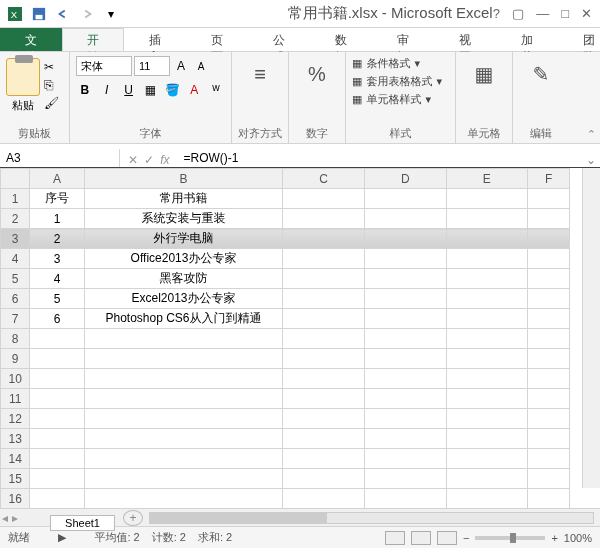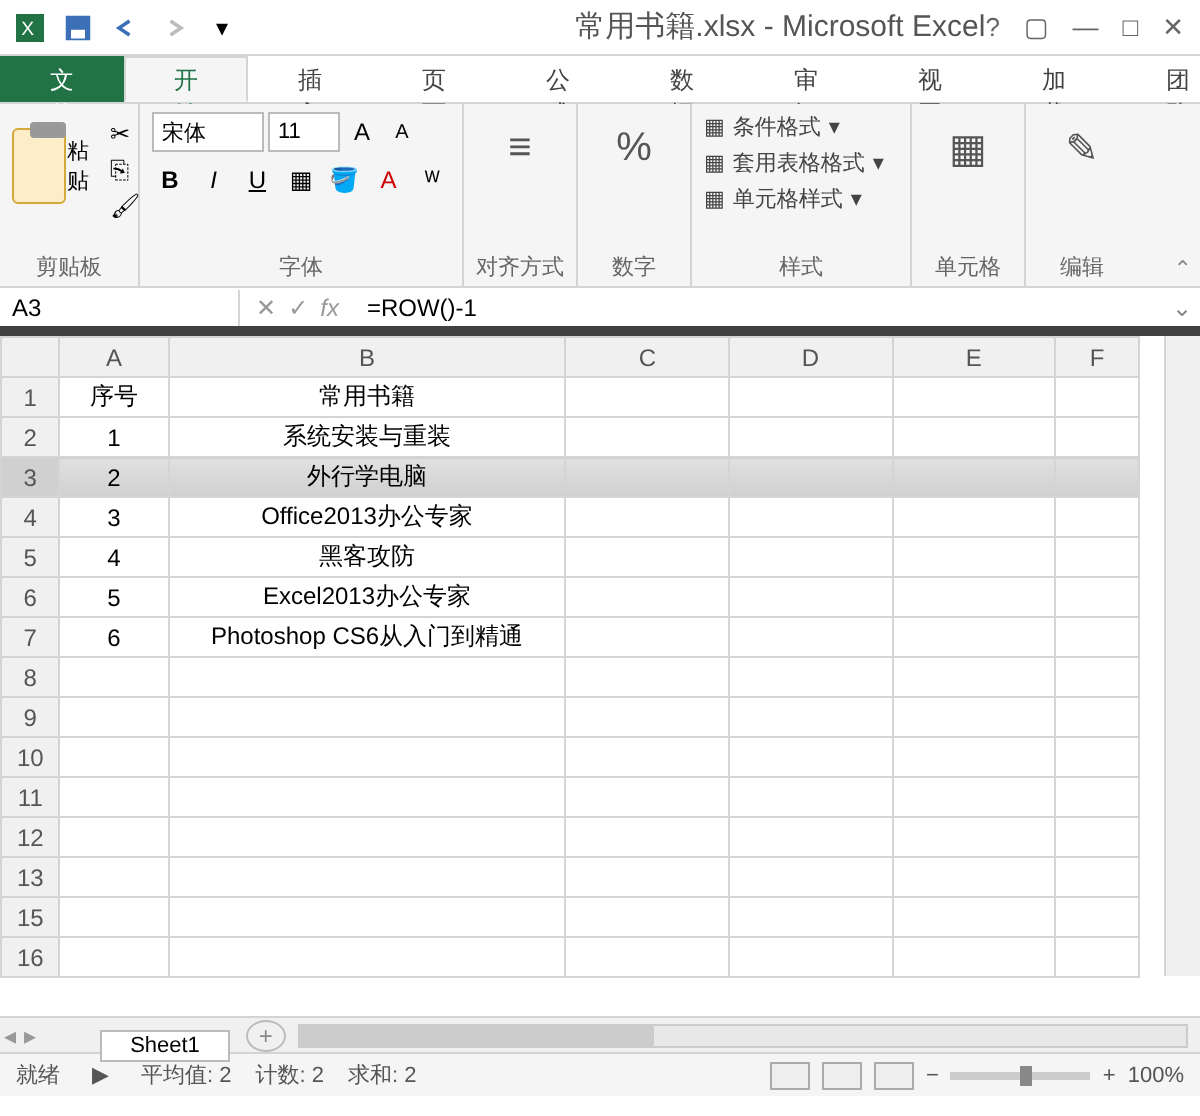--- a/index.html
+++ b/index.html
@@ -23,21 +23,21 @@
 .font-name { width: 56px; height: 20px; border: 1px solid #bbb; font-size: 11px; padding: 0 4px; background: #fff; }
 .font-size { width: 36px; height: 20px; border: 1px solid #bbb; font-size: 11px; padding: 0 4px; background: #fff; }
 .aa-btn { width: 18px; height: 20px; display: flex; align-items: center; justify-content: center; cursor: pointer; }
 .font-row2 { display: flex; gap: 4px; margin-top: 4px; }
 .fbtn { width: 20px; height: 20px; display: flex; align-items: center; justify-content: center; cursor: pointer; font-size: 12px; }
 .vgroup { display: flex; flex-direction: column; align-items: center; justify-content: center; padding: 4px 8px; cursor: pointer; }
 .vgroup-icon { width: 28px; height: 28px; display: flex; align-items: center; justify-content: center; font-size: 20px; color: #555; }
 .styles-list { display: flex; flex-direction: column; gap: 3px; font-size: 11px; color: #444; }
 .styles-list div { display: flex; align-items: center; gap: 4px; cursor: pointer; }
 .ribbon-collapse { position: absolute; right: 4px; bottom: 2px; font-size: 11px; color: #888; cursor: pointer; }
-.namebox-row { height: 24px; display: flex; border-bottom: 5px solid #404040; align-items: center; }
+.namebox-row { height: 24px; display: flex; border-bottom: 1px solid #404040; align-items: flex-end; }
 .namebox { width: 120px; border-right: 1px solid #d4d4d4; padding: 2px 6px; font-size: 12px; background: #fff; display: flex; align-items: center; }
 .fxbtns { display: flex; align-items: center; gap: 6px; padding: 0 8px; color: #999; }
 .fbar { flex: 1; padding: 2px 6px; display: flex; align-items: center; font-size: 12px; }
 .fbar-expand { width: 18px; display: flex; align-items: center; justify-content: center; color: #888; cursor: pointer; }
 .grid-area { position: relative; height: 340px; overflow: hidden; }
 .grid { border-collapse: collapse; width: 570px; }
 .grid th, .grid td { border: 1px solid #d4d4d4; font-size: 12px; font-weight: normal; height: 20px; padding: 0; }
 .colhead { background: #f0f0f0; color: #555; text-align: center; }
 .rowhead { background: #f0f0f0; color: #555; text-align: center; width: 28px; }
 .corner { background: #f0f0f0; width: 28px; }
@@ -47,21 +47,21 @@
 .cellc { text-align: center; }
 .header-cell { font-size: 18px; font-family: "SimSun"; }
 .selected-row td { background: linear-gradient(#e0e0e0, #d0d0d0); }
 .selected-rowhead { background: #d0d0d0 !important; }
 .vscroll { position: absolute; right: 0; top: 0; width: 18px; height: 320px; background: #f0f0f0; border-left: 1px solid #d4d4d4; }
 .hscroll-row { height: 18px; background: #f0f0f0; border-top: 1px solid #d4d4d4; display: flex; align-items: center; }
 .sheettab { background: #fff; border: 1px solid #bbb; padding: 1px 14px; font-size: 11px; margin-left: 30px; margin-top: 11px; }
 .addsheet { width: 20px; height: 16px; border: 1px solid #bbb; border-radius: 50%; margin-left: 8px; display: flex; align-items: center; justify-content: center; color: #888; cursor: pointer; }
 .hscroll-track { flex: 1; margin: 0 6px; height: 12px; background: #e8e8e8; border: 1px solid #ccc; position: relative; }
 .hscroll-thumb { position: absolute; left: 0; width: 40%; height: 100%; background: #ccc; }
-.statusbar { height: 22px; background: #f5f5f5; border-top: 1px solid #d4d4d4; display: flex; align-items: center; font-size: 11px; color: #555; padding: 0 8px; gap: 16px; }
+.statusbar { height: 22px; background: #f5f5f5; border-top: 1px solid #d4d4d4; display: flex; align-items: center; font-size: 11px; color: #555; padding: 0 8px; gap: 28px; }
 .status-left { flex: 0 0 auto; }
 .status-agg { display: flex; gap: 12px; }
 .status-right { margin-left: auto; display: flex; align-items: center; gap: 6px; }
 .viewbtn { width: 20px; height: 14px; border: 1px solid #aaa; background: #eee; cursor: pointer; }
 .zoom-slider { width: 70px; height: 4px; background: #ccc; position: relative; }
 .zoom-slider::after { content: ""; position: absolute; left: 50%; top: -3px; width: 6px; height: 10px; background: #888; }
 .ico { width: 14px; height: 14px; }
 </style>
 </head>
 <body>
@@ -111,21 +111,21 @@
   <div class="tab">数据</div>
   <div class="tab">审阅</div>
   <div class="tab">视图</div>
   <div class="tab">加载项</div>
   <div class="tab">团队</div>
 </div>
 
 <div class="ribbon">
   <div class="group" style="width:70px">
     <div style="display:flex;gap:4px">
-      <div style="display:flex;flex-direction:row;align-items:center">
+      <div style="display:flex;flex-direction:column;align-items:center">
         <div class="clipboard-icon"></div>
         <div style="font-size:11px">粘贴</div>
       </div>
       <div style="display:flex;flex-direction:column;gap:4px;padding-top:4px">
         <span>✂</span>
         <span>⎘</span>
         <span>🖌</span>
       </div>
     </div>
     <div class="group-label">剪贴板</div>
@@ -337,20 +337,29 @@
   <tr>
           <th class="rowhead">13</th>
           <td></td>
           <td></td>
           <td></td>
           <td></td>
           <td></td>
           <td></td>
         </tr>
   <tr>
+          <th class="rowhead">14</th>
+          <td></td>
+          <td></td>
+          <td></td>
+          <td></td>
+          <td></td>
+          <td></td>
+        </tr>
+  <tr>
           <th class="rowhead">15</th>
           <td></td>
           <td></td>
           <td></td>
           <td></td>
           <td></td>
           <td></td>
         </tr>
   <tr>
           <th class="rowhead">16</th>

